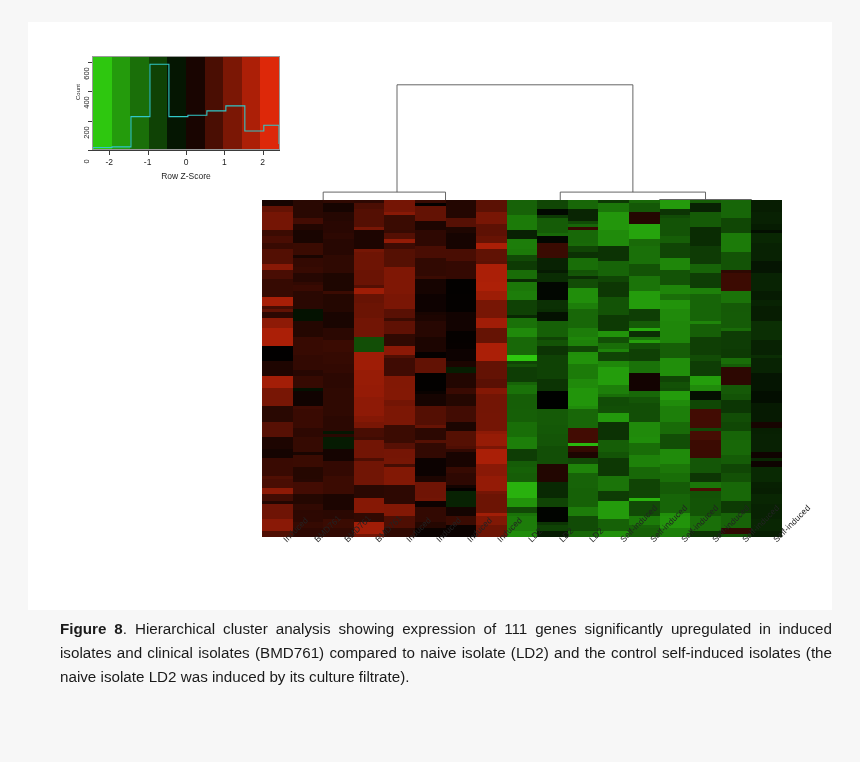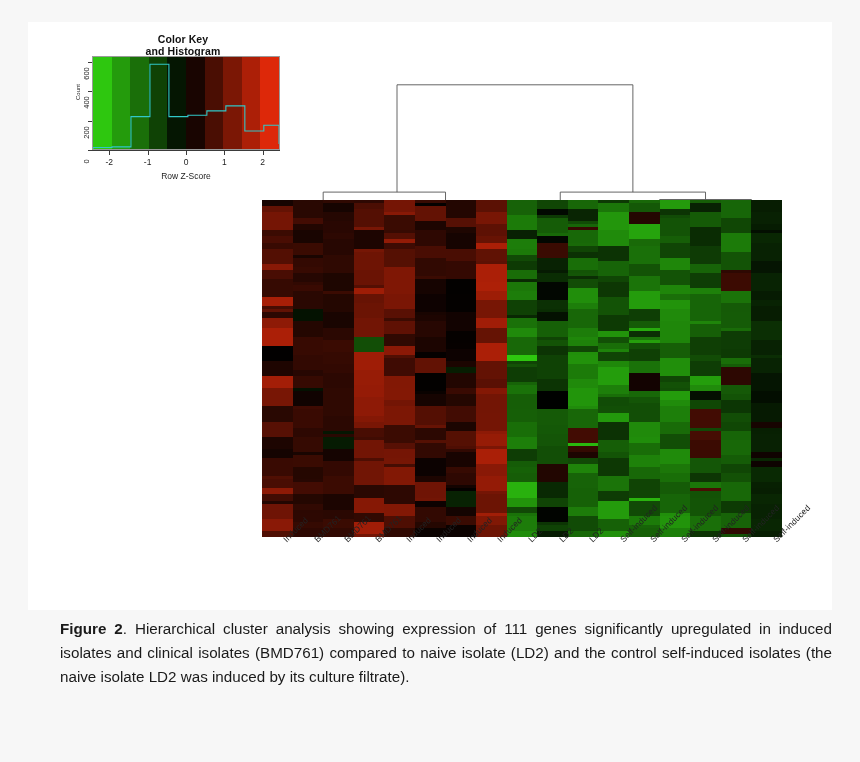--- a/index.html
+++ b/index.html
@@ -90,24 +90,20 @@
 </style>
 </head>
 <body>
 
 <div id="root">
 
   <div class="figure-panel">
 
     <div class="colorkey">
 
-      <div class="ck-title">
-        <div>Color Key</div>
-        <div>and Histogram</div>
-      </div>
 
       <div class="ck-yaxis">
         <div class="ck-yline"></div>
         <div id="ck-yticks">
             <div class="ck-ytick" style="top: 94px;"></div>
             <div class="ck-ylabel" style="top: 94px;">0</div>
             <div class="ck-ytick" style="top: 64.625px;"></div>
             <div class="ck-ylabel" style="top: 64.625px;">200</div>
             <div class="ck-ytick" style="top: 35.25px;"></div>
             <div class="ck-ylabel" style="top: 35.25px;">400</div>
@@ -815,16 +811,16 @@
         <div class="collabel" style="left: 386.353px;">Self-induced</div>
         <div class="collabel" style="left: 416.941px;">Self-induced</div>
         <div class="collabel" style="left: 447.529px;">Self-induced</div>
         <div class="collabel" style="left: 478.118px;">Self-induced</div>
         <div class="collabel" style="left: 508.706px;">Self-induced</div>
       </div>
 
   </div>
 
   <div class="caption">
-    <b>Figure 2</b><span>. Hierarchical cluster analysis showing expression of 111 genes significantly upregulated in induced isolates and clinical isolates (BMD761) compared to naive isolate (LD2) and the control self-induced isolates (the naive isolate LD2 was induced by its culture filtrate).</span>
+    <b>Figure 8</b><span>. Hierarchical cluster analysis showing expression of 111 genes significantly upregulated in induced isolates and clinical isolates (BMD761) compared to naive isolate (LD2) and the control self-induced isolates (the naive isolate LD2 was induced by its culture filtrate).</span>
   </div>
 
 </div>
 
 </body></html>

